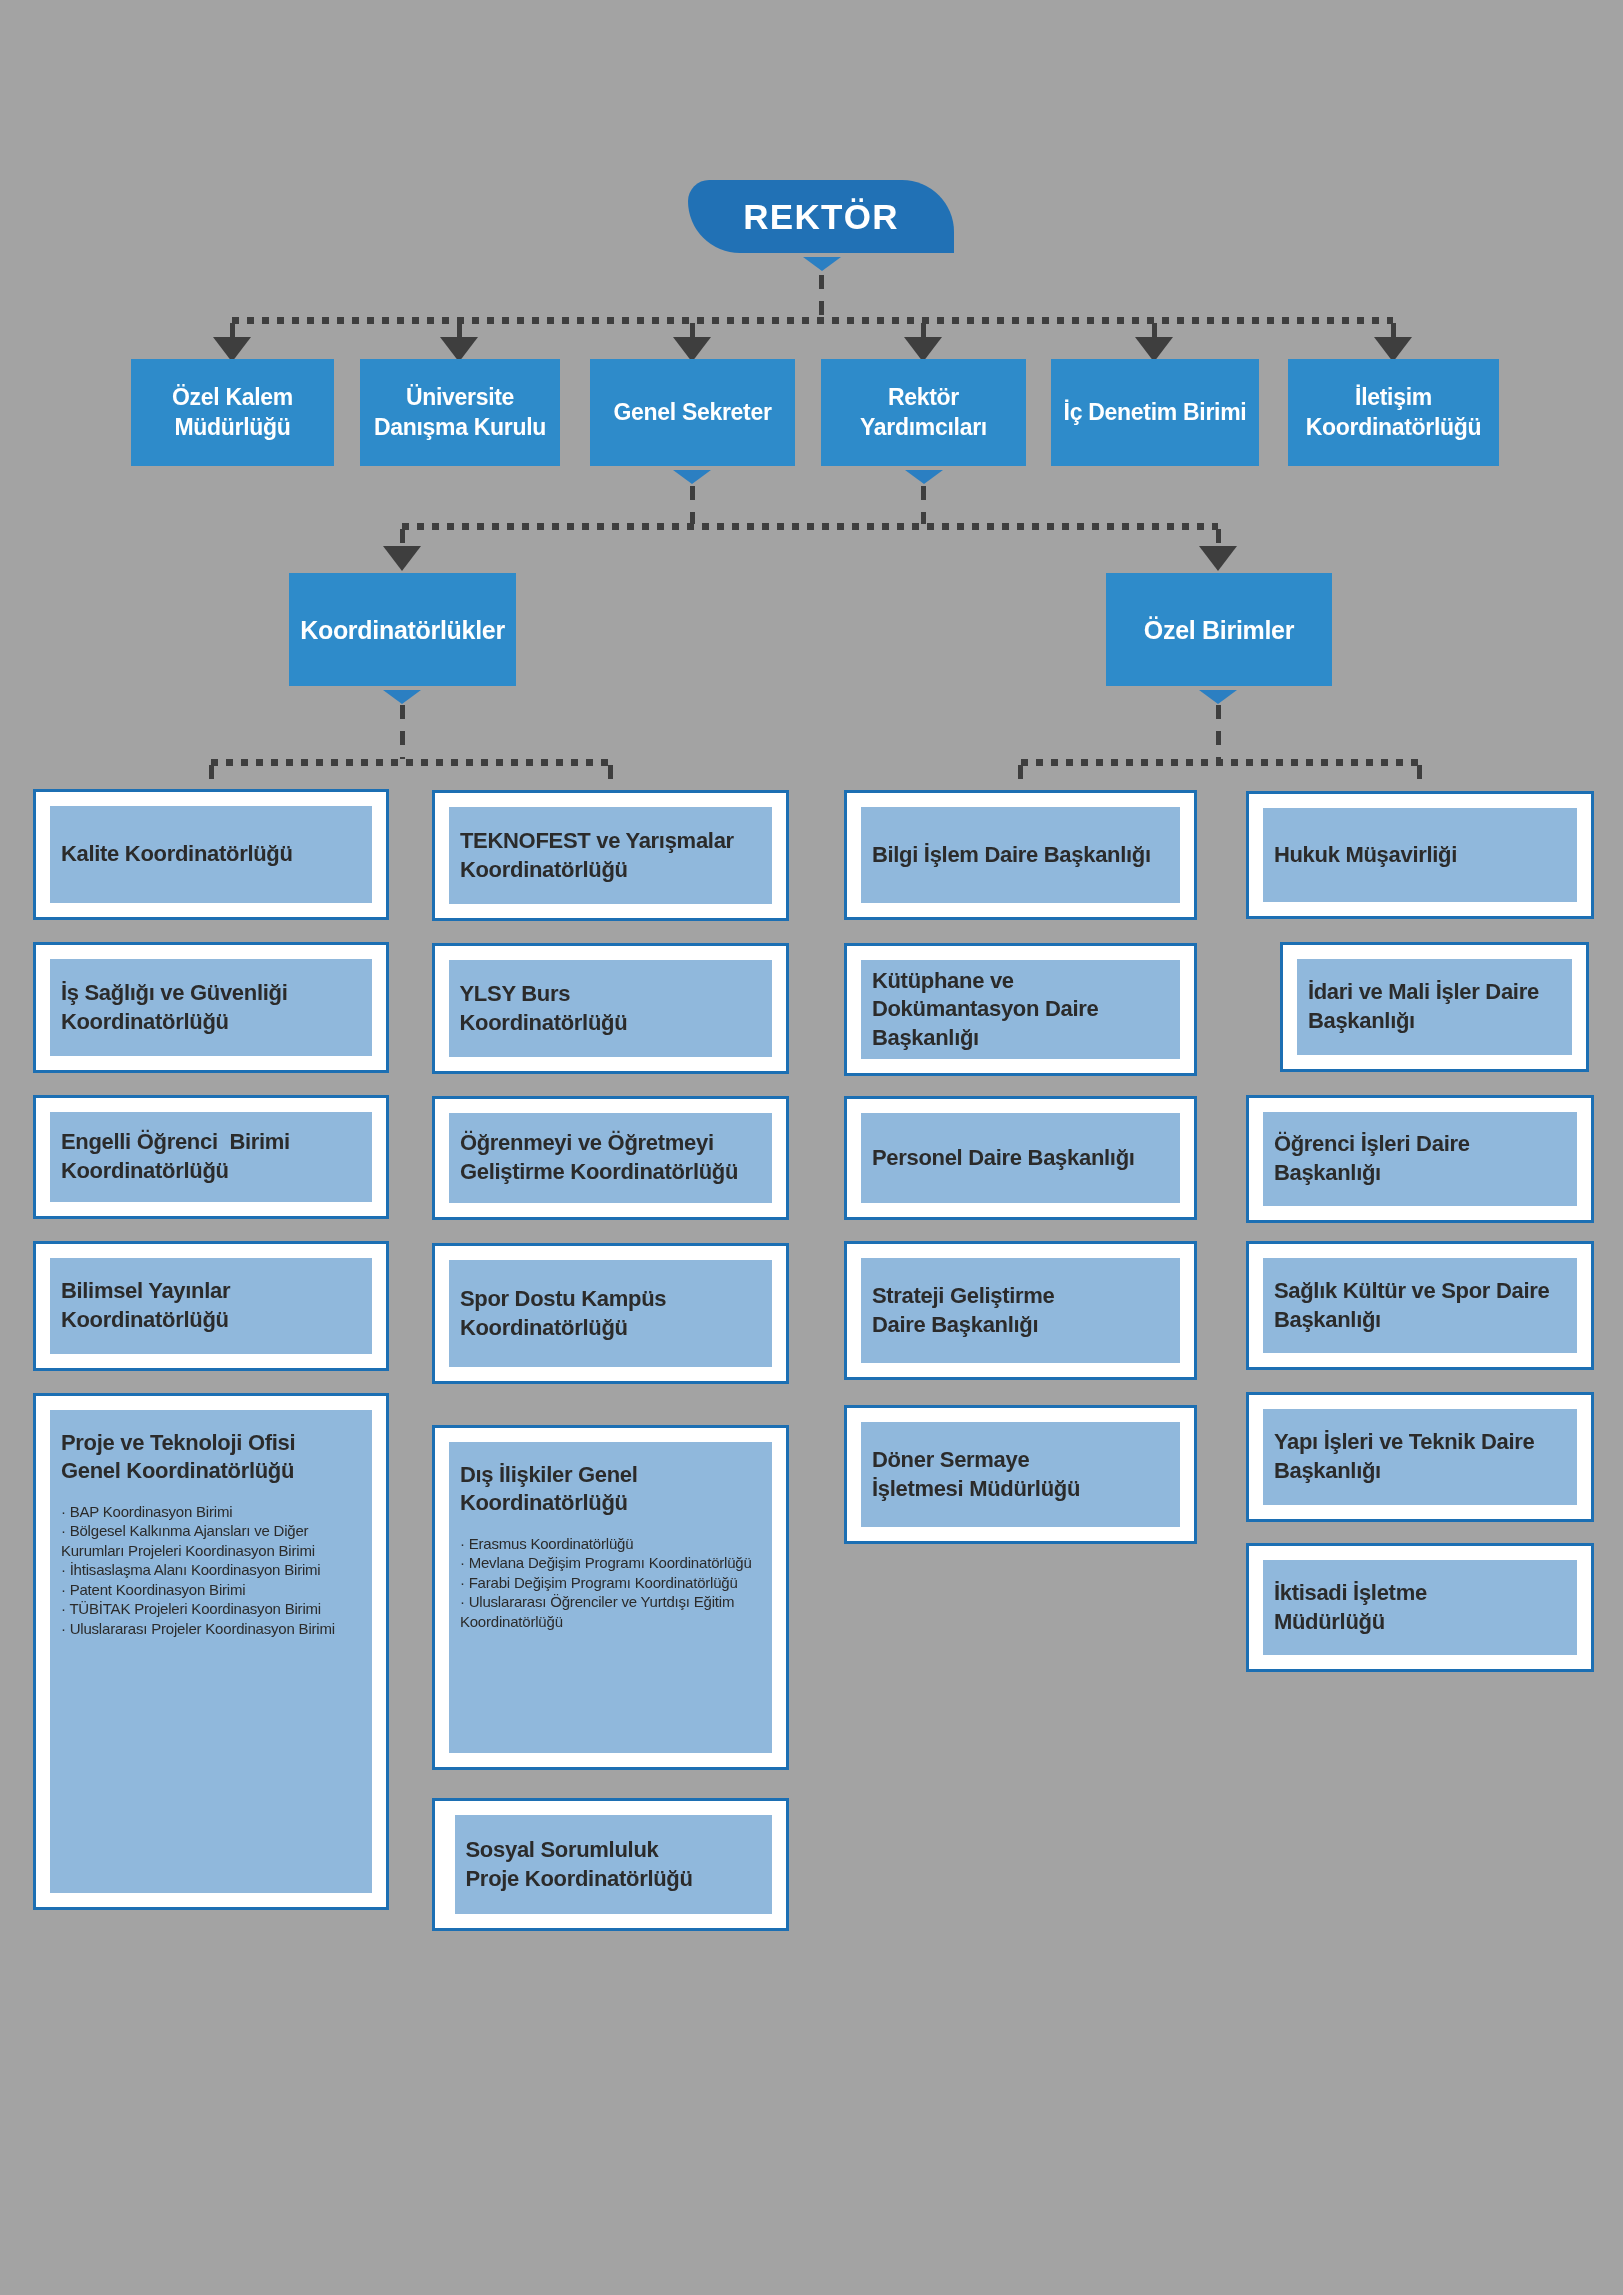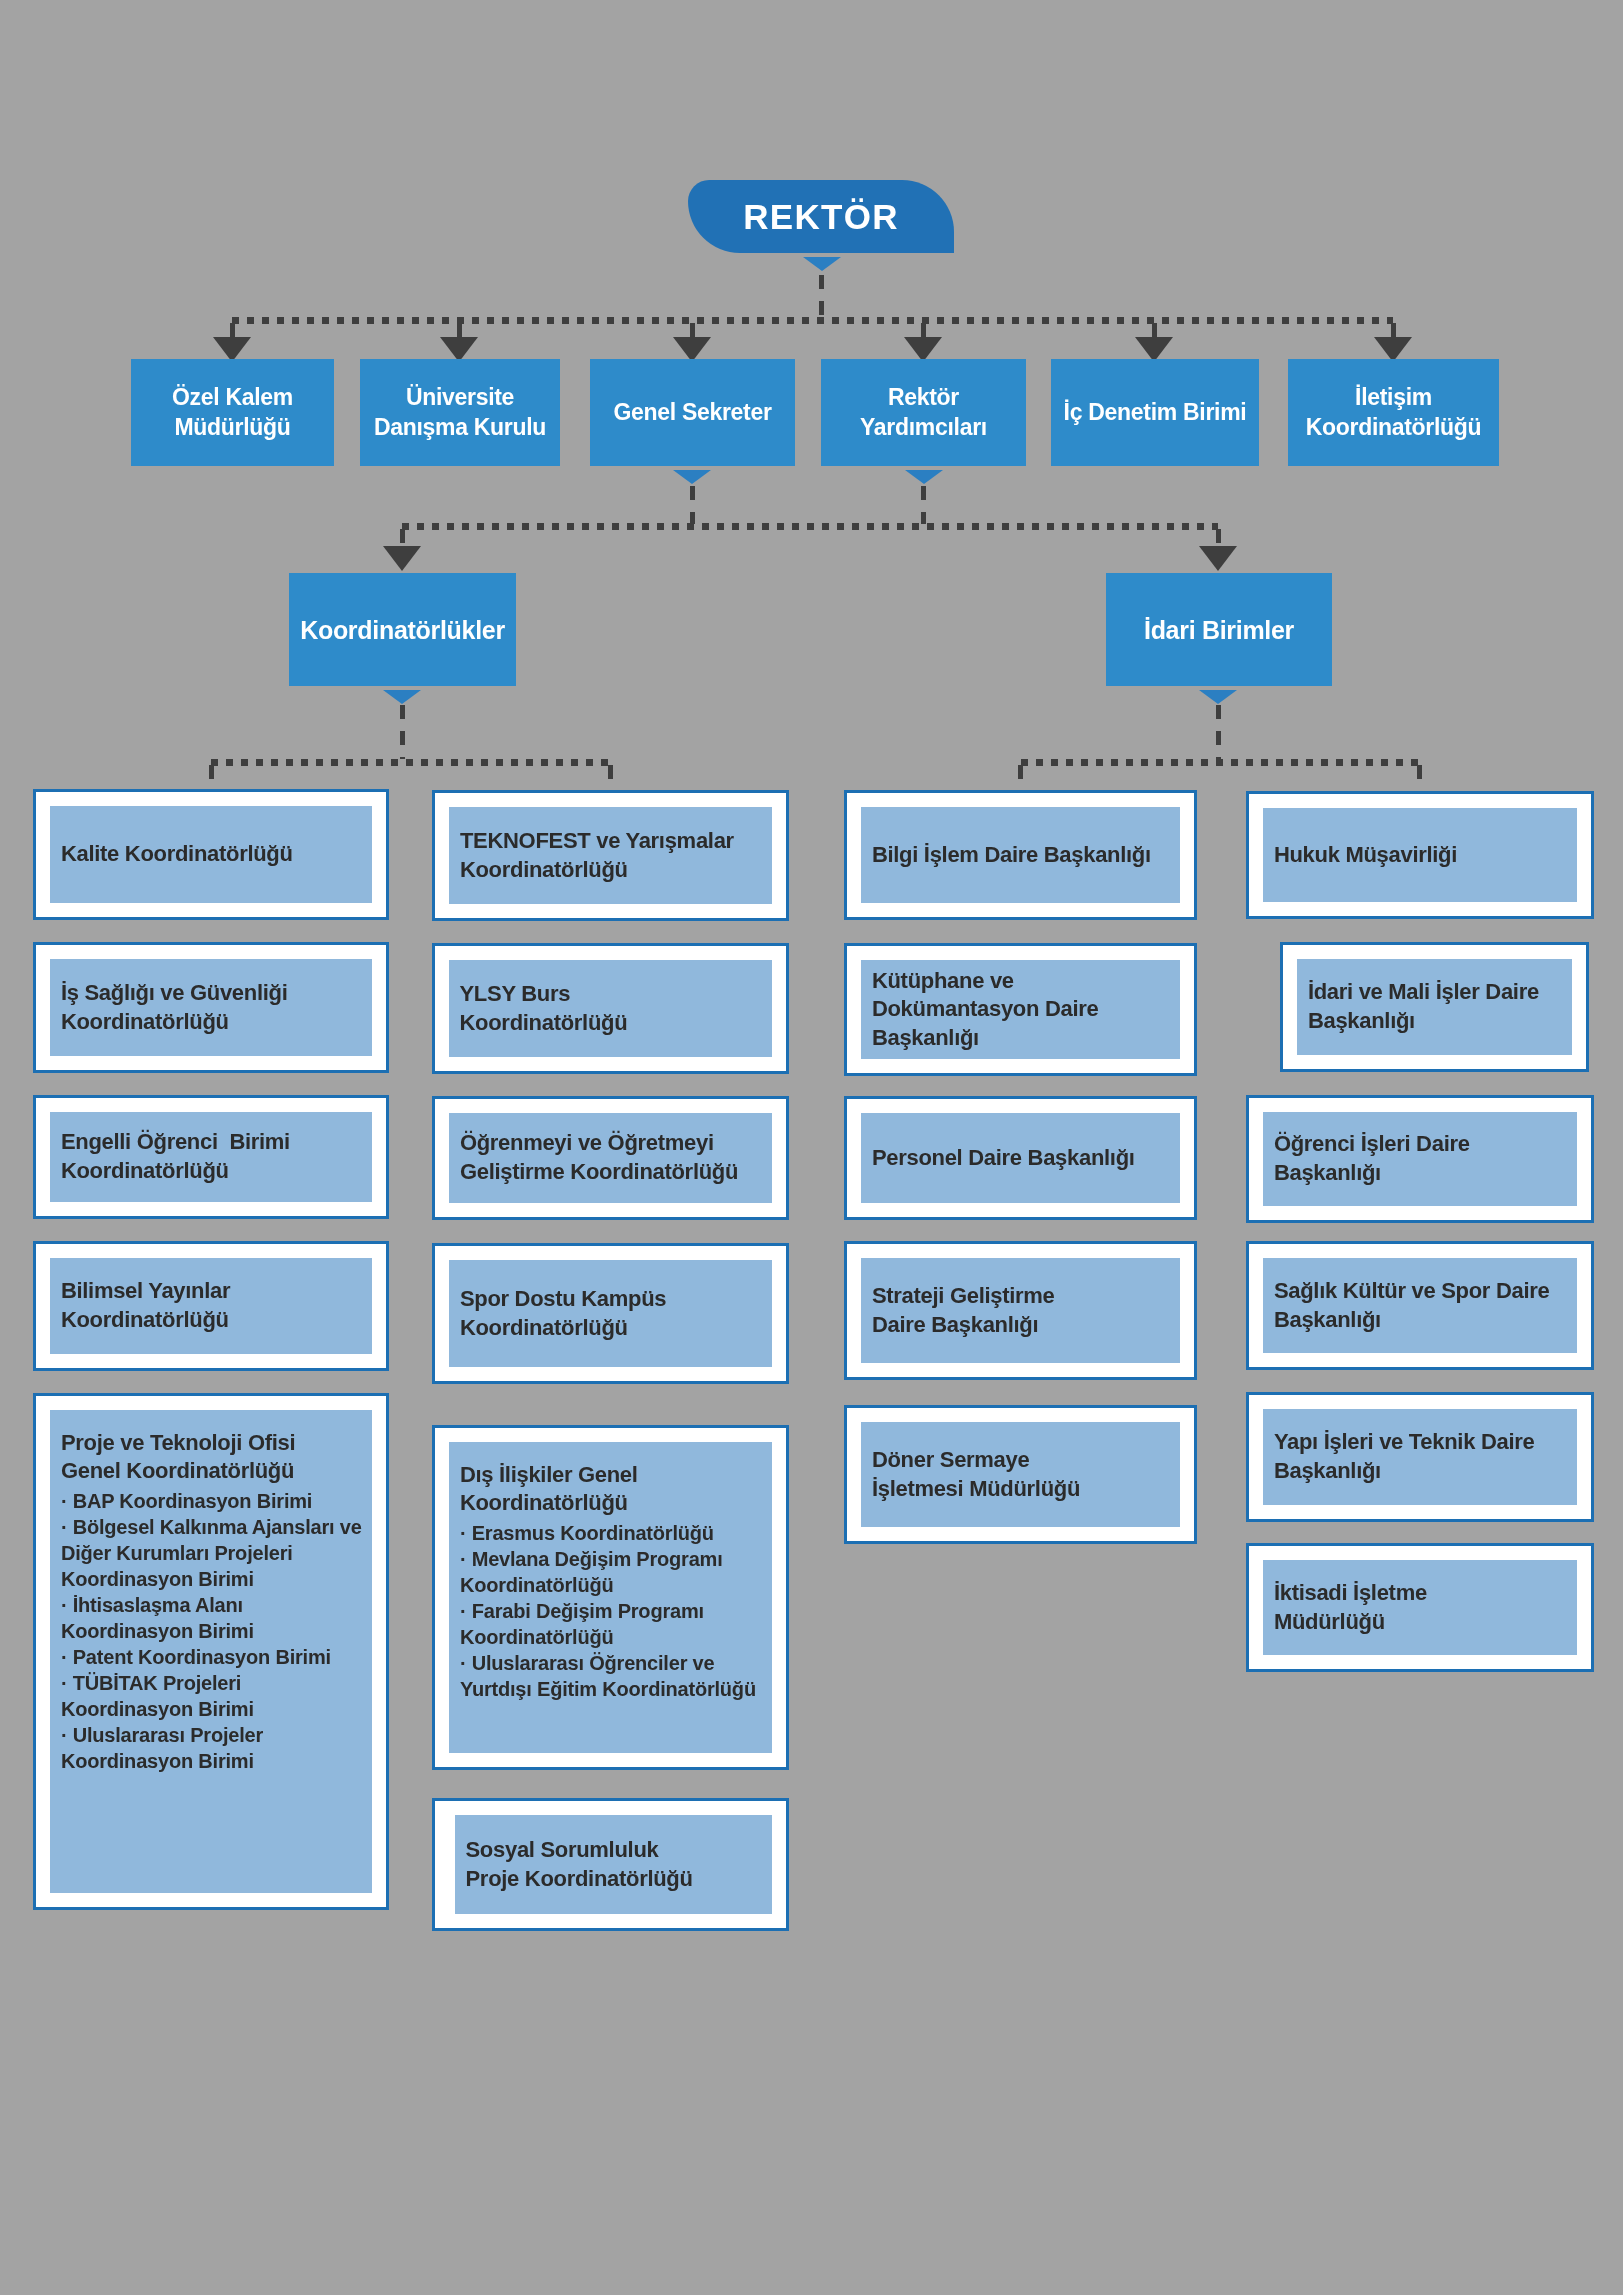--- a/index.html
+++ b/index.html
@@ -17,21 +17,21 @@
         text-align:center;white-space:pre-wrap;box-sizing:border-box;padding:3.9px;}
   .branch{font-size:25px;white-space:nowrap;}
 
   
   .cell{position:absolute;box-sizing:border-box;background:#ffffff;border:3.9px solid #1c6fb3;padding:14.4px;}
   .fill{width:100%;height:100%;box-sizing:border-box;background:#90b8dc;display:flex;flex-direction:column;
         justify-content:center;padding:6.5px 5.2px 6.5px 10.5px;overflow:hidden;}
   .cell-title{font-size:22px;font-weight:700;color:#2b2b2b;letter-spacing:-0.3px;line-height:1.3;
         white-space:pre-wrap;}
   .big .fill{justify-content:flex-start;padding-top:18.3px;}
-  .bullets{margin-top:2px;font-size:20px;font-weight:700;color:#2b2b2b;letter-spacing:-0.2px;
+  .bullets{margin-top:16px;font-size:15px;font-weight:400;color:#2b2b2b;letter-spacing:-0.2px;
         line-height:1.3;white-space:pre-wrap;}
 
   
   .vline{position:absolute;width:5.2px;
          background:repeating-linear-gradient(180deg,#3e3e3e 0 14.4px,transparent 14.4px 26px);}
   .hline{position:absolute;height:6.5px;
          background:repeating-linear-gradient(90deg,#3e3e3e 0 7.2px,transparent 7.2px 15px);}
   .tri-dark{position:absolute;width:0;height:0;border-left:19.6px solid transparent;
          border-right:19.6px solid transparent;border-top:25px solid #3e3e3e;}
   .tri-blue{position:absolute;width:0;height:0;border-left:19px solid transparent;
@@ -77,21 +77,21 @@
   <div class="tri-blue" style="left:905px;top:470px;"></div>
   <div class="vline" style="left:690px;top:486px;height:38px;"></div>
   <div class="vline" style="left:921px;top:486px;height:38px;"></div>
   <div class="hline" style="left:402px;top:523px;width:816px;"></div>
   <div class="vline" style="left:400px;top:529px;height:17px;"></div>
   <div class="vline" style="left:1216px;top:529px;height:17px;"></div>
   <div class="tri-dark" style="left:383px;top:546px;"></div>
   <div class="tri-dark" style="left:1199px;top:546px;"></div>
 
   <div class="node branch" style="left:289px;top:573px;width:227px;height:113px;">Koordinatörlükler</div>
-  <div class="node branch" style="left:1106px;top:573px;width:226px;height:113px;">İdari Birimler</div>
+  <div class="node branch" style="left:1106px;top:573px;width:226px;height:113px;">Özel Birimler</div>
 
   <div class="tri-blue" style="left:383px;top:690px;"></div>
   <div class="tri-blue" style="left:1199px;top:690px;"></div>
   <div class="vline" style="left:400px;top:705px;height:54px;"></div>
   <div class="vline" style="left:1216px;top:705px;height:54px;"></div>
   <div class="hline" style="left:211px;top:759px;width:399px;"></div>
   <div class="hline" style="left:1021px;top:759px;width:399px;"></div>
   <div class="vline" style="left:209px;top:765px;height:23.6px;"></div>
   <div class="vline" style="left:608px;top:765px;height:23.6px;"></div>
   <div class="vline" style="left:1018px;top:765px;height:23.6px;"></div>

